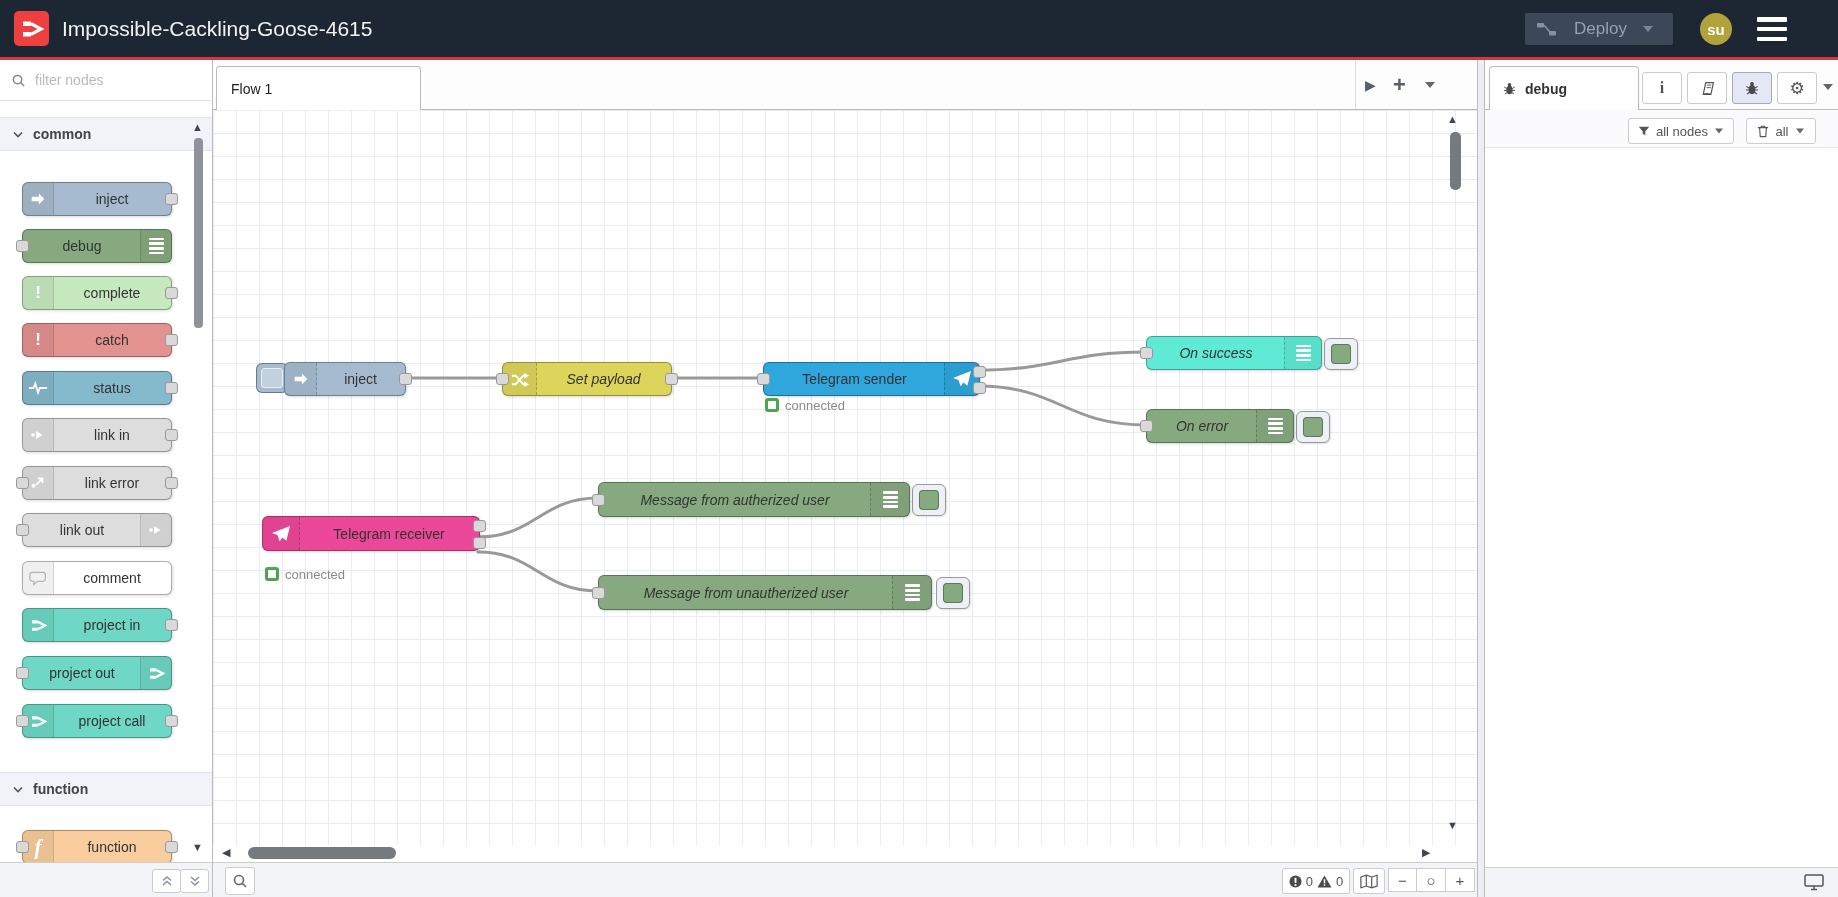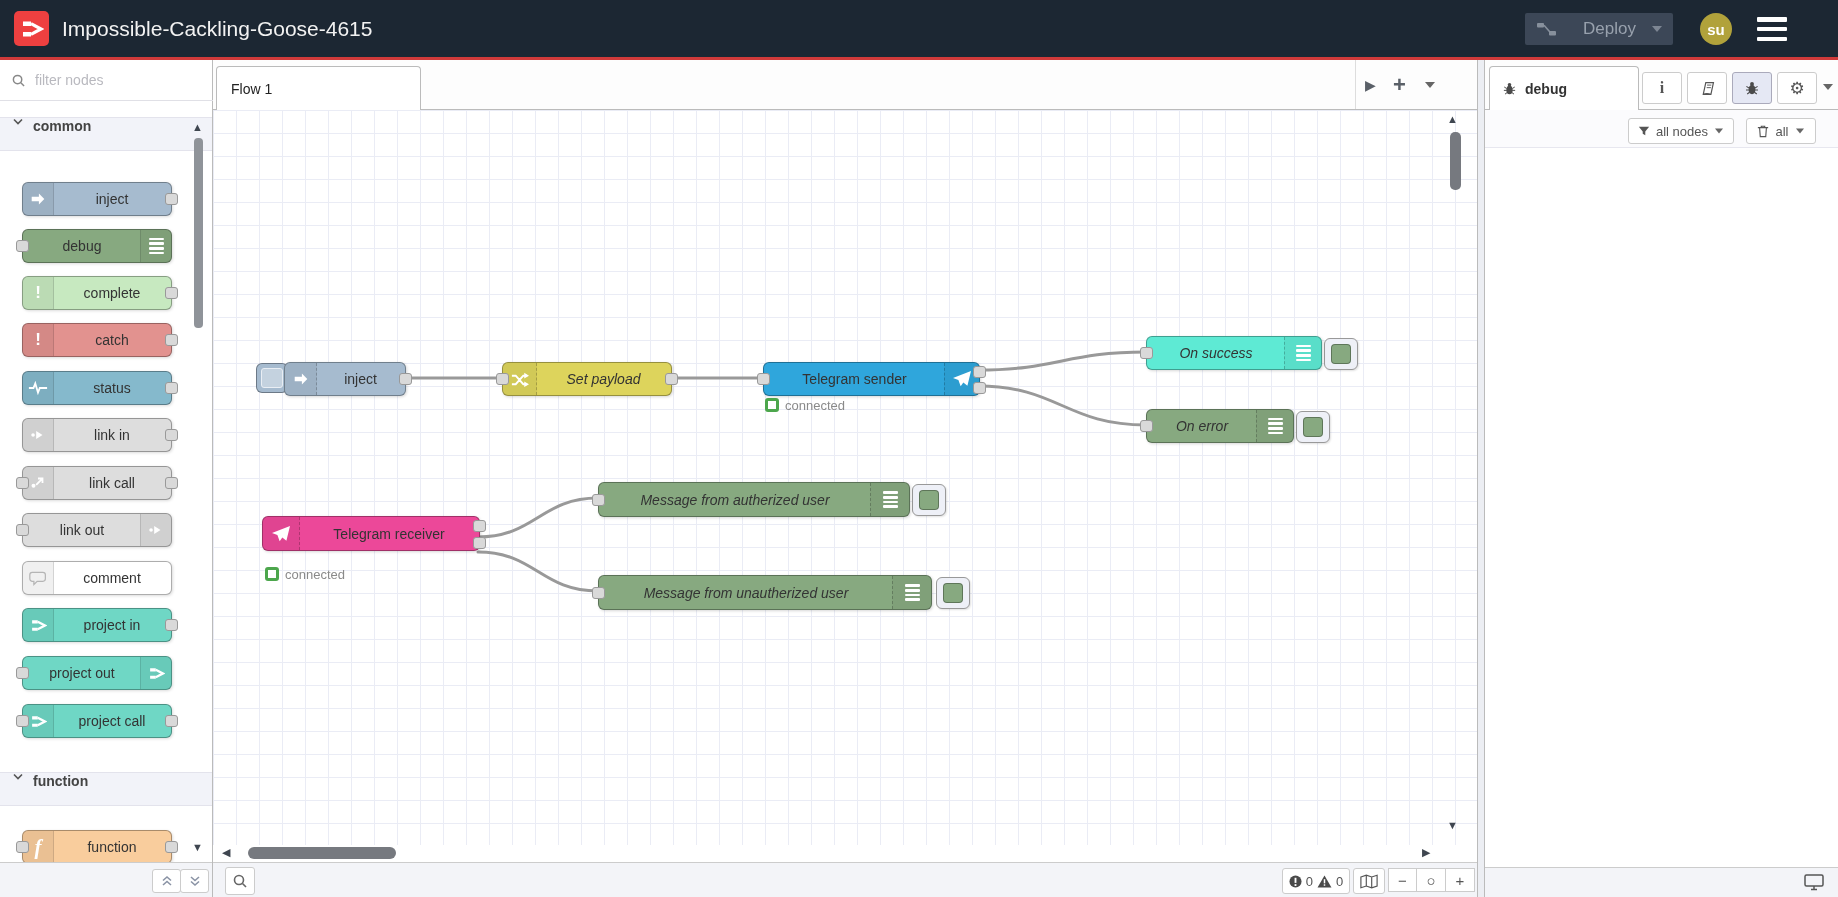--- a/index.html
+++ b/index.html
@@ -3,31 +3,31 @@
 <meta charset="utf-8">
 <style>
   html,body{margin:0;padding:0;background:#fff;}
   .app{position:relative;width:1838px;height:897px;font-family:"Liberation Sans",sans-serif;overflow:hidden;background:#fff;text-decoration:underline;}
   
   .header{position:absolute;left:0;top:0;width:1838px;height:57px;background:#1c2733;}
   .redline{position:absolute;left:0;top:57px;width:1838px;height:3px;background:#d03a3a;}
   .logo{position:absolute;left:14px;top:11px;width:35px;height:35px;background:#ee4040;border-radius:5px;display:flex;align-items:center;justify-content:center;}
   .apptitle{position:absolute;left:62px;top:0;height:57px;display:flex;align-items:center;color:#f2f2f2;font-size:21px;}
   .deploy{position:absolute;left:1525px;top:13px;width:148px;height:32px;background:#3c4757;border-radius:2px;display:flex;align-items:center;color:#98a1ad;font-size:17px;cursor:default;}
-  .deploy .dlbl{margin-left:27px;}
+  .deploy .dlbl{margin-left:18px;}
   .deploy .dcaret{margin-left:16px;}
   .avatar{position:absolute;left:1700px;top:13px;width:32px;height:32px;border-radius:50%;background:#b1a23b;color:#fff;font-size:15px;font-weight:bold;display:flex;align-items:center;justify-content:center;}
   .burger{position:absolute;left:1757px;top:17px;width:30px;height:24px;display:flex;flex-direction:column;justify-content:space-between;}
   .burger span{display:block;height:4.5px;background:#fff;border-radius:1px;}
   
   .palette{position:absolute;left:0;top:60px;width:213px;height:837px;background:#fff;border-right:1px solid #bbb;box-sizing:border-box;}
   .pfilter{position:absolute;left:0;top:0;width:213px;height:40px;border-bottom:1px solid #e0e0e6;display:flex;align-items:center;}
   .pfilter input{border:0;outline:0;background:transparent;font-family:"Liberation Sans",sans-serif;font-size:14px;color:#555;width:150px;}
   .pfilter input::placeholder{color:#b9b9bf;}
-  .pcat{position:absolute;left:0;width:212px;height:34px;background:#f2f3f9;border-top:1px solid #e3e3ec;border-bottom:1px solid #e3e3ec;display:flex;gap:10px;box-sizing:border-box;color:#444;font-weight:bold;font-size:14px;padding-left:13px;}
+  .pcat{position:absolute;left:0;width:212px;height:34px;background:#f2f3f9;border-top:1px solid #e3e3ec;border-bottom:1px solid #e3e3ec;display:flex;align-items:center;gap:10px;box-sizing:border-box;color:#444;font-weight:bold;font-size:14px;padding-left:13px;}
   .pal-node{position:absolute;left:22px;width:148px;height:32px;border:1px solid rgba(0,0,0,.32);border-radius:6px;box-shadow:1px 1px 3px rgba(0,0,0,.14);font-size:14px;color:#333;}
   .pal-icon{position:absolute;top:0;bottom:0;width:30px;background:rgba(0,0,0,.06);display:flex;align-items:center;justify-content:center;}
   .pal-icon.l{left:0;border-right:1px solid rgba(0,0,0,.12);border-radius:5px 0 0 5px;}
   .pal-icon.r{right:0;border-left:1px solid rgba(0,0,0,.12);border-radius:0 5px 5px 0;}
   .pal-label{position:absolute;inset:0;display:flex;align-items:center;justify-content:center;}
   .pal-label.il{padding-left:30px;} .pal-label.ir{padding-right:30px;}
   .port{position:absolute;width:11px;height:10px;background:#d9d9d9;border:1px solid #999;border-radius:3px;top:50%;transform:translateY(-50%);z-index:3;}
   .port.pl{left:-7px;} .port.pr{right:-7px;}
   .excl{color:#fff;font-weight:bold;font-size:17px;}
   .scrollarrow{position:absolute;font-size:11px;color:#3f4650;line-height:1;}
@@ -184,21 +184,21 @@
       <span class="port pr"></span>
     </div>
 
     <div class="pal-node" style="top:406px;background:#dddddd">
       <span class="pal-icon l">
           <svg width="18" height="18" viewBox="0 0 20 20">
             <circle cx="5" cy="13" r="2.2" fill="#fff"></circle>
             <path d="M8 12 L14 6 M10 5 h5 v5" stroke="#fff" stroke-width="2" fill="none"></path>
           </svg>
         </span>
-      <span class="pal-label il">link call</span>
+      <span class="pal-label il">link error</span>
       <span class="port pl"></span>
       <span class="port pr"></span>
     </div>
 
     <div class="pal-node" style="top:453px;background:#dddddd">
       <span class="pal-icon r">
           <svg width="18" height="18" viewBox="0 0 20 20">
             <circle cx="4.5" cy="10" r="2" fill="#fff"></circle>
             <path d="M8 5.5 l7 4.5 -7 4.5 z" fill="#fff"></path>
           </svg>

